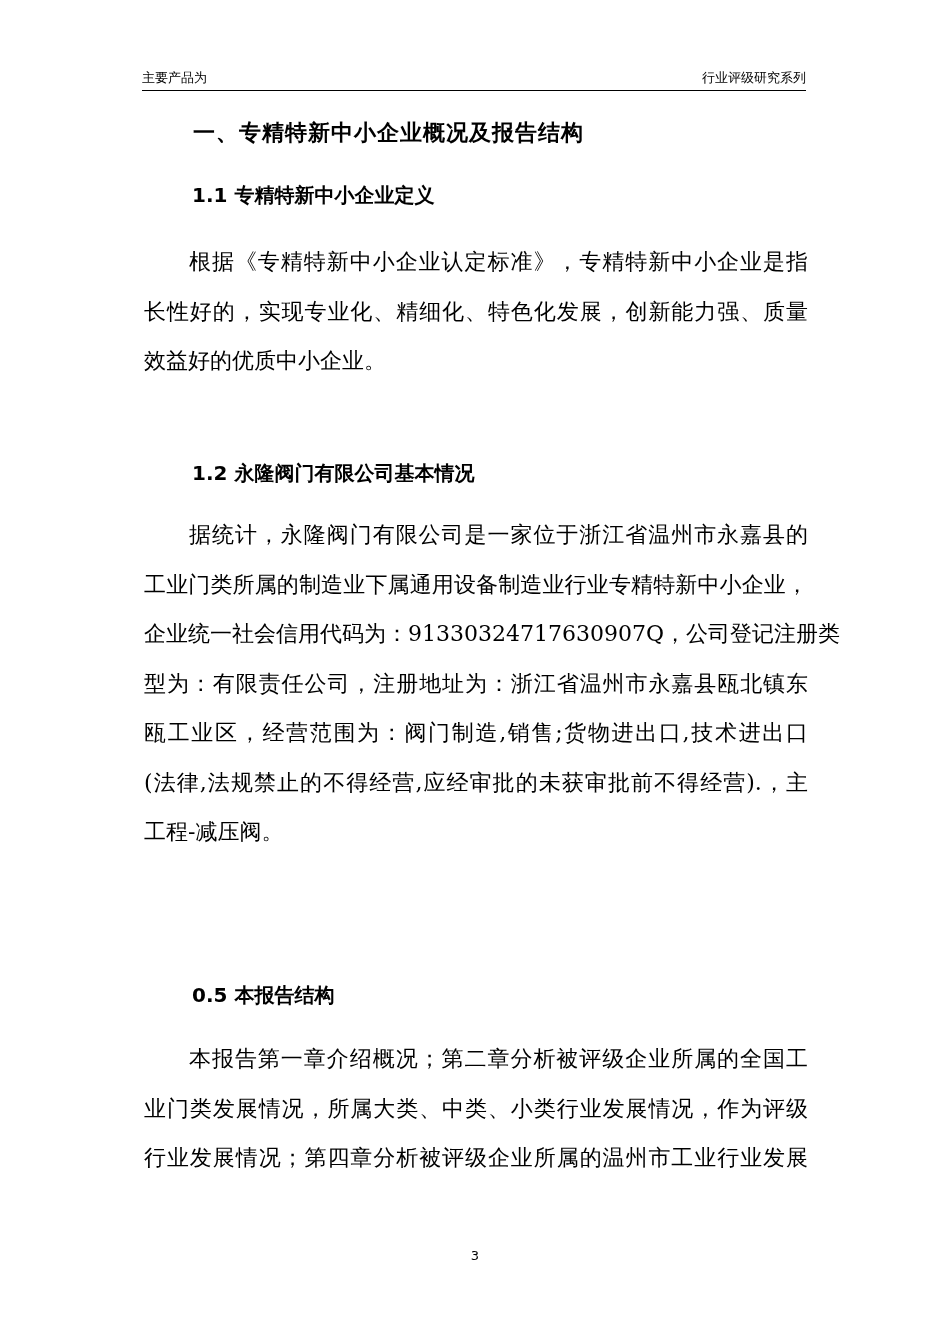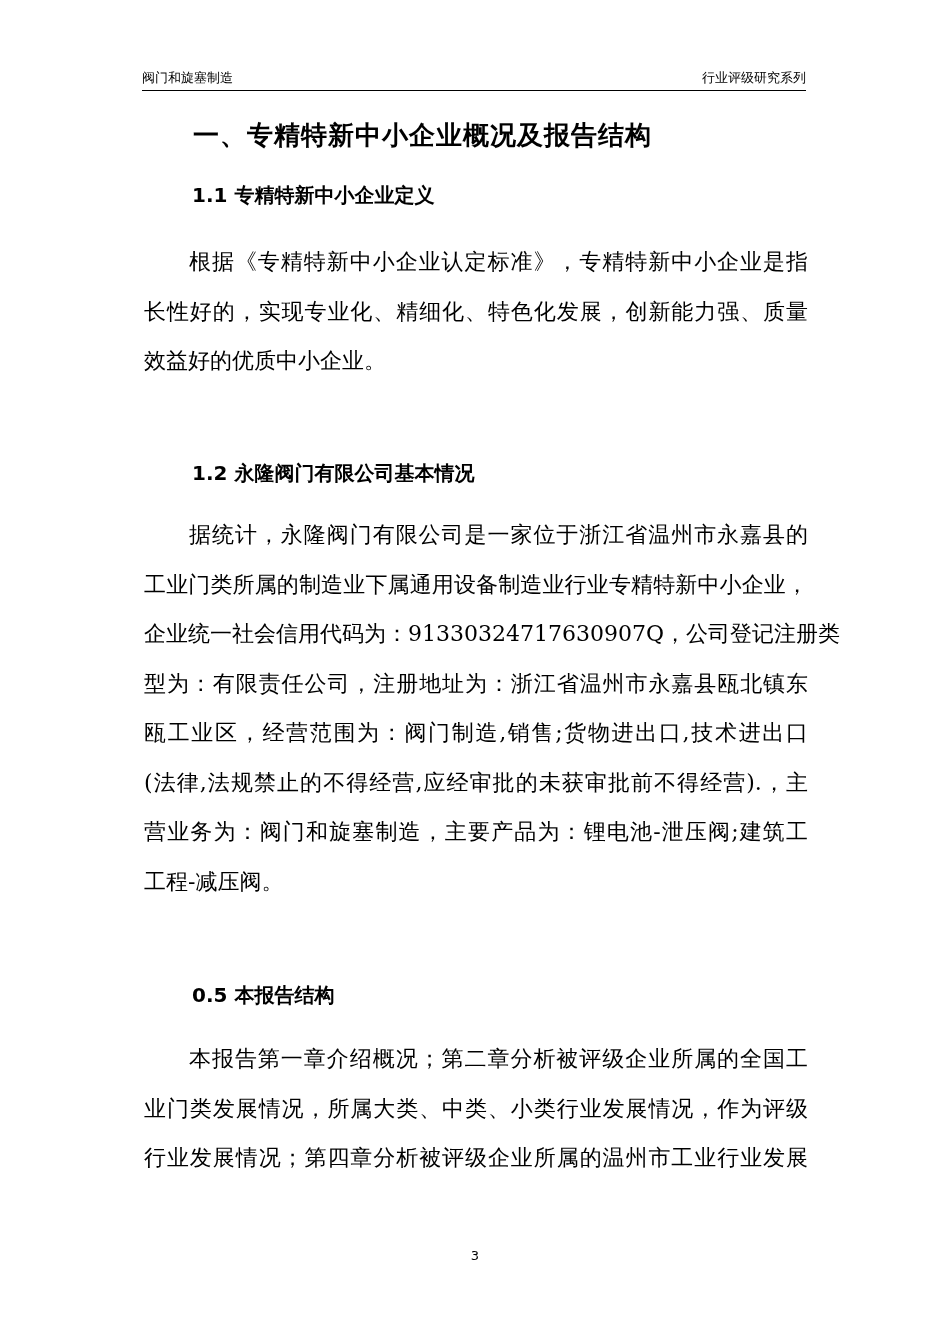--- a/index.html
+++ b/index.html
@@ -1,53 +1,52 @@
 <!DOCTYPE html>
 <html><head>
 <meta charset="utf-8">
 <style>
   html, body { margin: 0; padding: 0; background: #ffffff; }
   body { width: 950px; height: 1344px; position: relative; overflow: hidden; color: #000; }
   .header { position: absolute; left: 142px; top: 68px; width: 664px; height: 22px; border-bottom: 1.5px solid #000; font-family: "DejaVu Sans", sans-serif; font-size: 13px; }
   .header .left { position: absolute; left: 0; top: 1px; }
   .header .right { position: absolute; right: 0; top: 1px; }
-  .h1 { position: absolute; left: 193px; top: 118px; font-family: "DejaVu Sans", sans-serif; font-weight: bold; font-size: 26px; letter-spacing: 1px; }
+  .h1 { position: absolute; left: 193px; top: 118px; font-family: "DejaVu Sans", sans-serif; font-weight: bold; font-size: 22px; letter-spacing: 1px; }
   .h2 { position: absolute; left: 192px; font-family: "DejaVu Sans", sans-serif; font-weight: bold; font-size: 20px; }
   .para { position: absolute; left: 144px; width: 664px; font-family: "DejaVu Serif", serif; font-size: 22px; line-height: 49.5px; text-align: justify; text-align-last: left; }
   .para .indent { display: inline-block; width: 44px; }
   .line { display: block; white-space: nowrap; text-align: justify; text-align-last: justify; }
   .line.last { text-align-last: left; }
   .pagenum { position: absolute; left: 0; width: 950px; top: 1248px; text-align: center; font-family: "DejaVu Sans", sans-serif; font-size: 13px; }
 </style>
 </head>
 <body>
 
 <div class="header">
-  <span class="left">阀门和旋塞制造</span>
+  <span class="left">主要产品为</span>
   <span class="right">行业评级研究系列</span>
 </div>
 
 <div class="h1">一、专精特新中小企业概况及报告结构</div>
 
 <div class="h2" style="top:182px;">1.1 专精特新中小企业定义</div>
 <div class="para" style="top:237px;">
   <span class="line"><span class="indent"></span><span>根据《专精特新中小企业认定标准》，专精特新中小企业是指</span></span>
   <span class="line">长性好的，实现专业化、精细化、特色化发展，创新能力强、质量</span>
   <span class="line last">效益好的优质中小企业。</span>
 </div>
 
 <div class="h2" style="top:460px;">1.2 永隆阀门有限公司基本情况</div>
 <div class="para" style="top:510px;">
   <span class="line"><span class="indent"></span><span>据统计，永隆阀门有限公司是一家位于浙江省温州市永嘉县的</span></span>
   <span class="line">工业门类所属的制造业下属通用设备制造业行业专精特新中小企业，</span>
   <span class="line">企业统一社会信用代码为：91330324717630907Q，公司登记注册类</span>
   <span class="line">型为：有限责任公司，注册地址为：浙江省温州市永嘉县瓯北镇东</span>
   <span class="line">瓯工业区，经营范围为：阀门制造,销售;货物进出口,技术进出口</span>
   <span class="line">(法律,法规禁止的不得经营,应经审批的未获审批前不得经营).，主</span>
-  <span class="line">营业务为：阀门和旋塞制造，主要产品为：锂电池-泄压阀;建筑工</span>
   <span class="line last">工程-减压阀。</span>
 </div>
 
 <div class="h2" style="top:982px;">0.5 本报告结构</div>
 <div class="para" style="top:1034px;">
   <span class="line"><span class="indent"></span><span>本报告第一章介绍概况；第二章分析被评级企业所属的全国工</span></span>
   <span class="line">业门类发展情况，所属大类、中类、小类行业发展情况，作为评级</span>
   <span class="line">行业发展情况；第四章分析被评级企业所属的温州市工业行业发展</span>
 </div>
 

